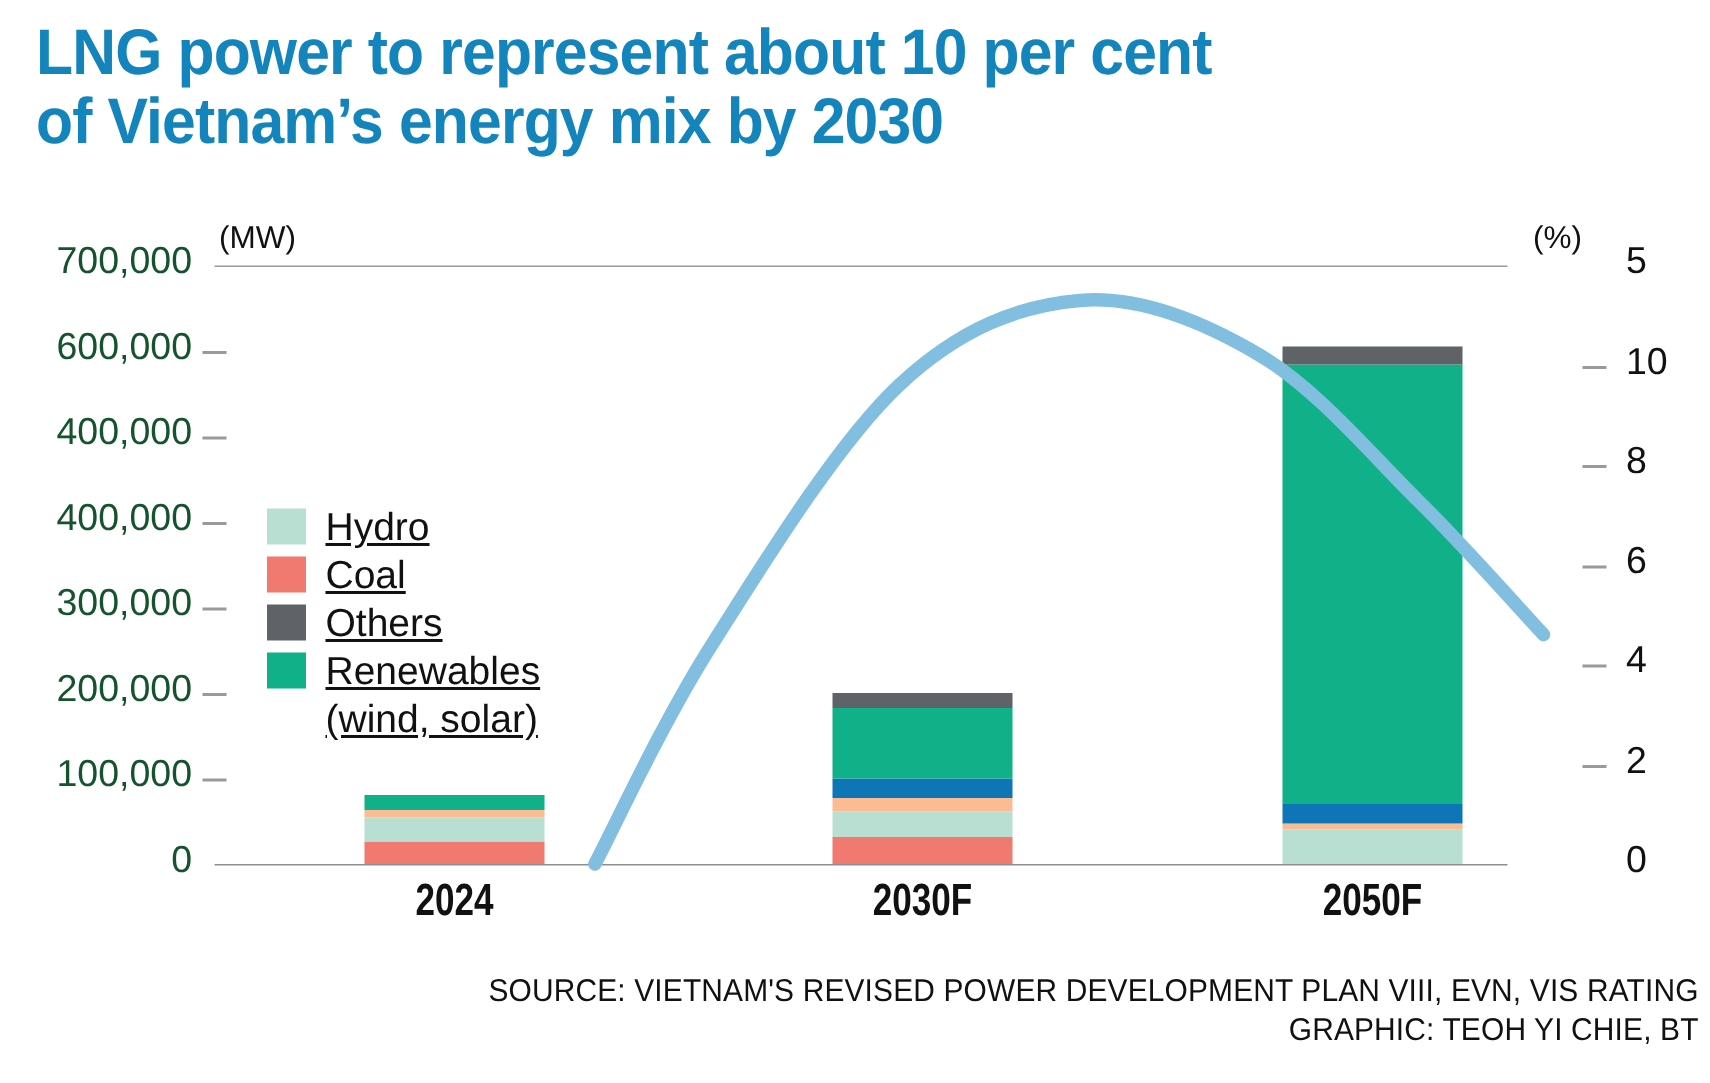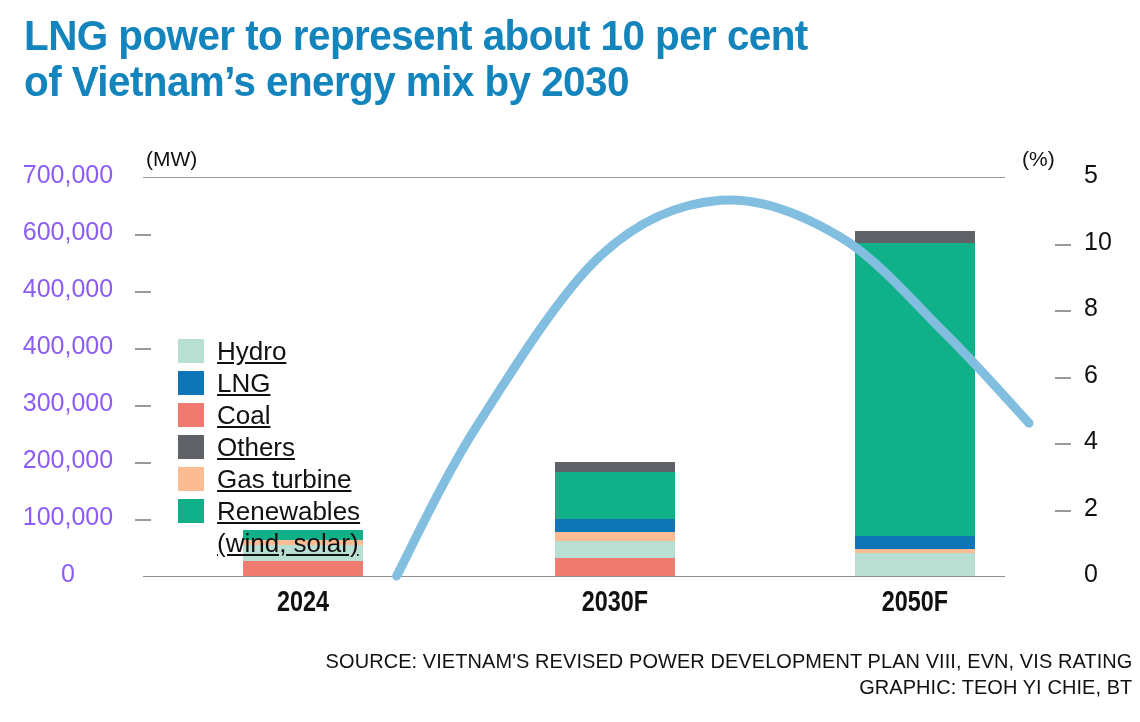--- a/index.html
+++ b/index.html
@@ -26,21 +26,21 @@
   .plot{position:absolute;left:143px;top:37px;width:862px;height:399px;}
 
   
   .unit-left{position:absolute;left:146px;top:7px;font-size:21px;color:#111;}
   .unit-right{position:absolute;left:1022px;top:7px;font-size:21px;color:#111;}
 
   
   .rule{position:absolute;left:143px;width:862px;height:1px;background:#9a9a9a;}
   .rule.top{top:37px;}
   .rule.bot{top:436px;height:1px;background:#8f8f8f;}
-  .yl{position:absolute;width:120px;text-align:center;font-size:25px;color:#8b5cf6;left:8px;}
+  .yl{position:absolute;width:120px;text-align:right;font-size:25px;color:#14532d;left:8px;}
   .tick-l{position:absolute;left:135px;width:16px;height:2px;background:#9a9a9a;}
 
   
   .yr{position:absolute;left:1084px;width:50px;text-align:left;font-size:25px;color:#111;}
   .tick-r{position:absolute;left:1055px;width:16px;height:2px;background:#9a9a9a;}
 
   
   .bar{position:absolute;bottom:0;width:120px;}
   .seg{position:absolute;left:0;width:100%;}
 
@@ -149,34 +149,26 @@
         <div class="xlab" style="left: 515px;">2030F</div>
         <div class="xlab" style="left: 815px;">2050F</div>
       </div>
 
     <div class="legend">
       <div class="lrow">
         <span class="swatch" style="background: rgb(185, 222, 210);"></span>
         <span class="ltext">Hydro</span>
       </div>
       <div class="lrow">
-        <span class="swatch" style="background: rgb(14, 118, 182);"></span>
-        <span class="ltext">LNG</span>
-      </div>
-      <div class="lrow">
         <span class="swatch" style="background: rgb(240, 122, 112);"></span>
         <span class="ltext">Coal</span>
       </div>
       <div class="lrow">
         <span class="swatch" style="background: rgb(95, 99, 104);"></span>
         <span class="ltext">Others</span>
-      </div>
-      <div class="lrow">
-        <span class="swatch" style="background: rgb(251, 188, 148);"></span>
-        <span class="ltext">Gas turbine</span>
       </div>
       <div class="lrow">
         <span class="swatch" style="background: rgb(16, 177, 136);"></span>
         <span class="ltext">Renewables</span>
       </div>
       <div class="lsub">(wind, solar)</div>
     </div>
 
   </div>
 

